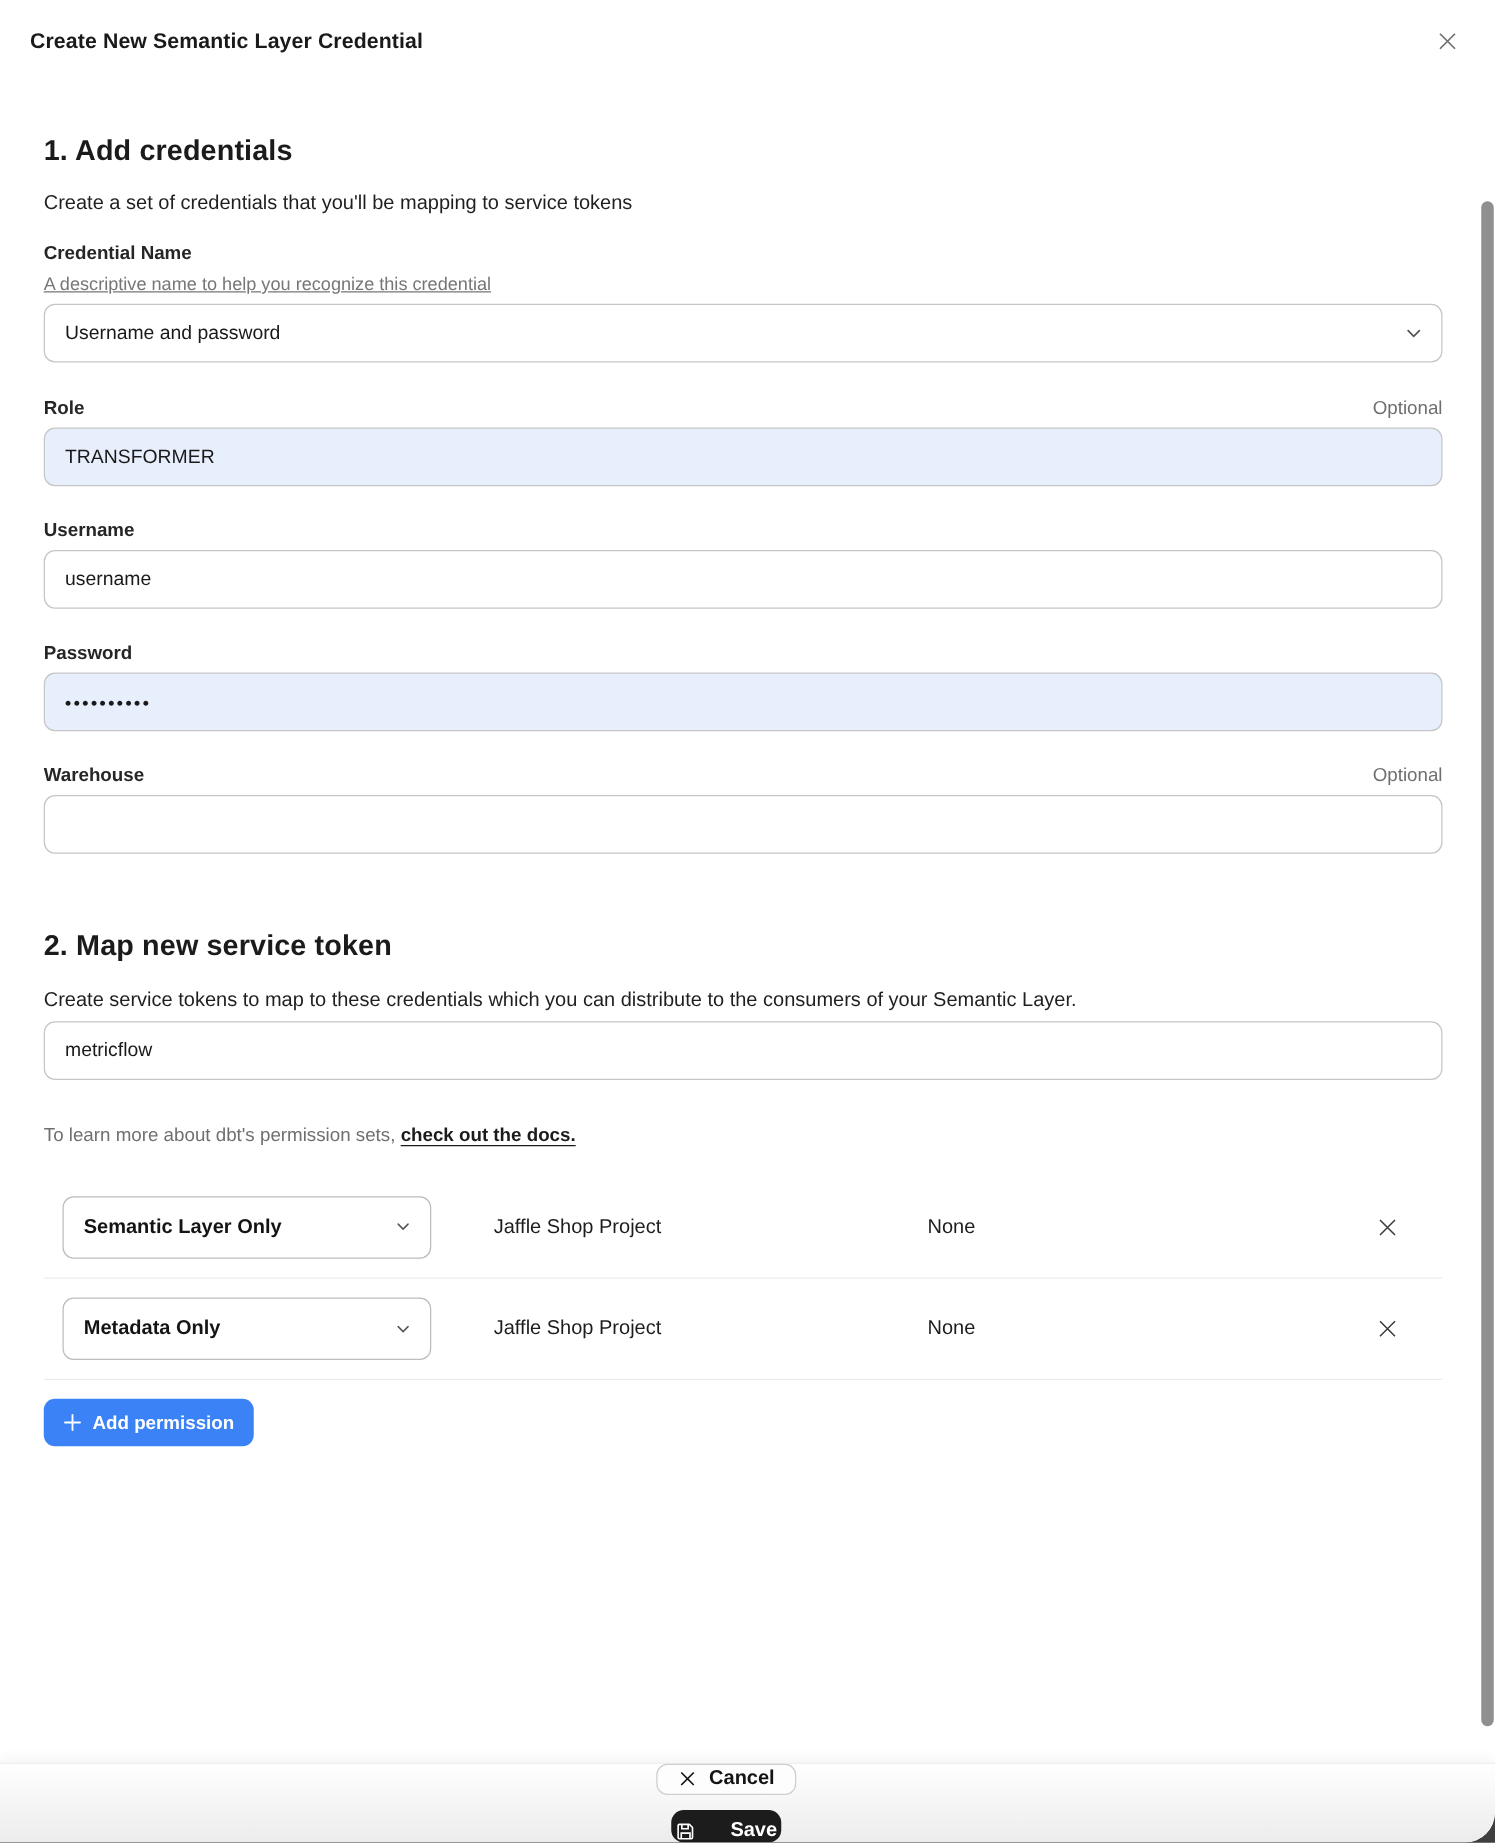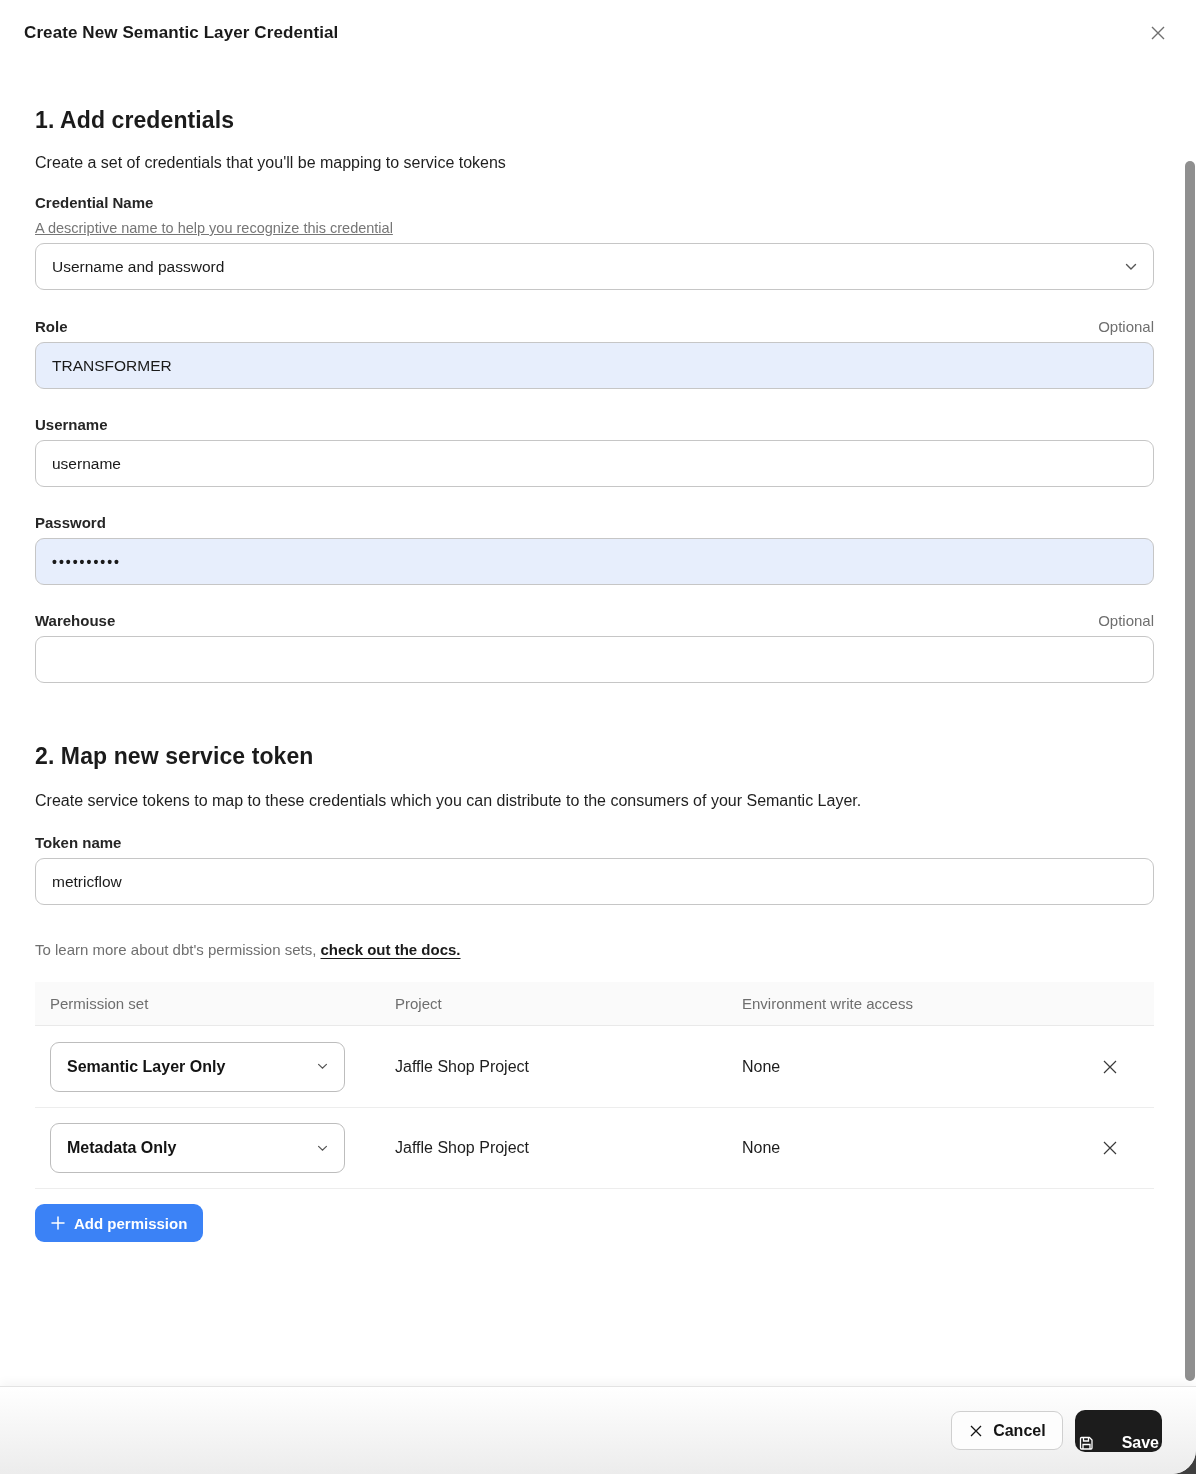--- a/index.html
+++ b/index.html
@@ -106,27 +106,28 @@
     margin-top: 15px;
     height: 38px; padding: 0 16px;
     display: inline-flex; align-items: center; gap: 9px;
     background: #3b82f6; color: #fff;
     border: none; border-radius: 9px;
     font-family: "Liberation Sans", sans-serif;
     font-size: 15px; font-weight: 700; cursor: pointer;
   }
   
   .modal-footer {
-    position: absolute; left: 0; right: 0; bottom: 0; height: 88px;
+    position: absolute; left: 0; right: 0; bottom: 0; height: 64px;
     background: linear-gradient(#ffffff, #ececec);
     border-top: 1px solid #e3e3e3;
     box-shadow: 0 -4px 10px rgba(0,0,0,0.04);
     display: flex; align-items: center; justify-content: flex-end;
     gap: 12px; padding-right: 34px;
     border-bottom-right-radius: 24px;
+    flex-direction: column;
   }
   .cancel-btn {
     height: 39px; padding: 0 16px;
     display: inline-flex; align-items: center; gap: 9px;
     background: #fdfdfd; color: #141414;
     border: 1px solid #cfcfcf; border-radius: 9px;
     font-family: "Liberation Sans", sans-serif;
     font-size: 16px; font-weight: 600; cursor: pointer;
   }
   .save-btn {
@@ -192,35 +193,26 @@
 
     <div class="field-label-row mt-27">
       <span class="field-label">Warehouse</span>
       <span class="optional">Optional</span>
     </div>
     <input class="text-input" type="text" value="" style="">
 
     <h2 class="section-heading mt-62">2. Map new service token</h2>
     <p class="section-desc mt-22">Create service tokens to map to these credentials which you can distribute to the consumers of your Semantic Layer.</p>
 
-    <div class="field-label-row mt-24">
-      <span class="field-label">Token name</span>
-    </div>
     <input class="text-input" type="text" value="metricflow" style="">
 
     <p class="docs-note mt-38"><span>To learn more about dbt's permission sets, </span><a class="docs-link">check out the docs.</a></p>
 
     
     <div class="perm-table">
-      <div class="perm-head">
-        <div>Permission set</div>
-        <div>Project</div>
-        <div>Environment write access</div>
-        <div></div>
-      </div>
 
       <div class="perm-row">
         <div>
           <div class="row-select">
             <span>Semantic Layer Only</span>
             <span class="icon">
               <svg width="11" height="7" viewBox="0 0 12 8">
                   <path d="M1.5 1.5 L6 6 L10.5 1.5" stroke="#555" stroke-width="1.4" fill="none" stroke-linecap="round"></path>
                 </svg>
             </span>

